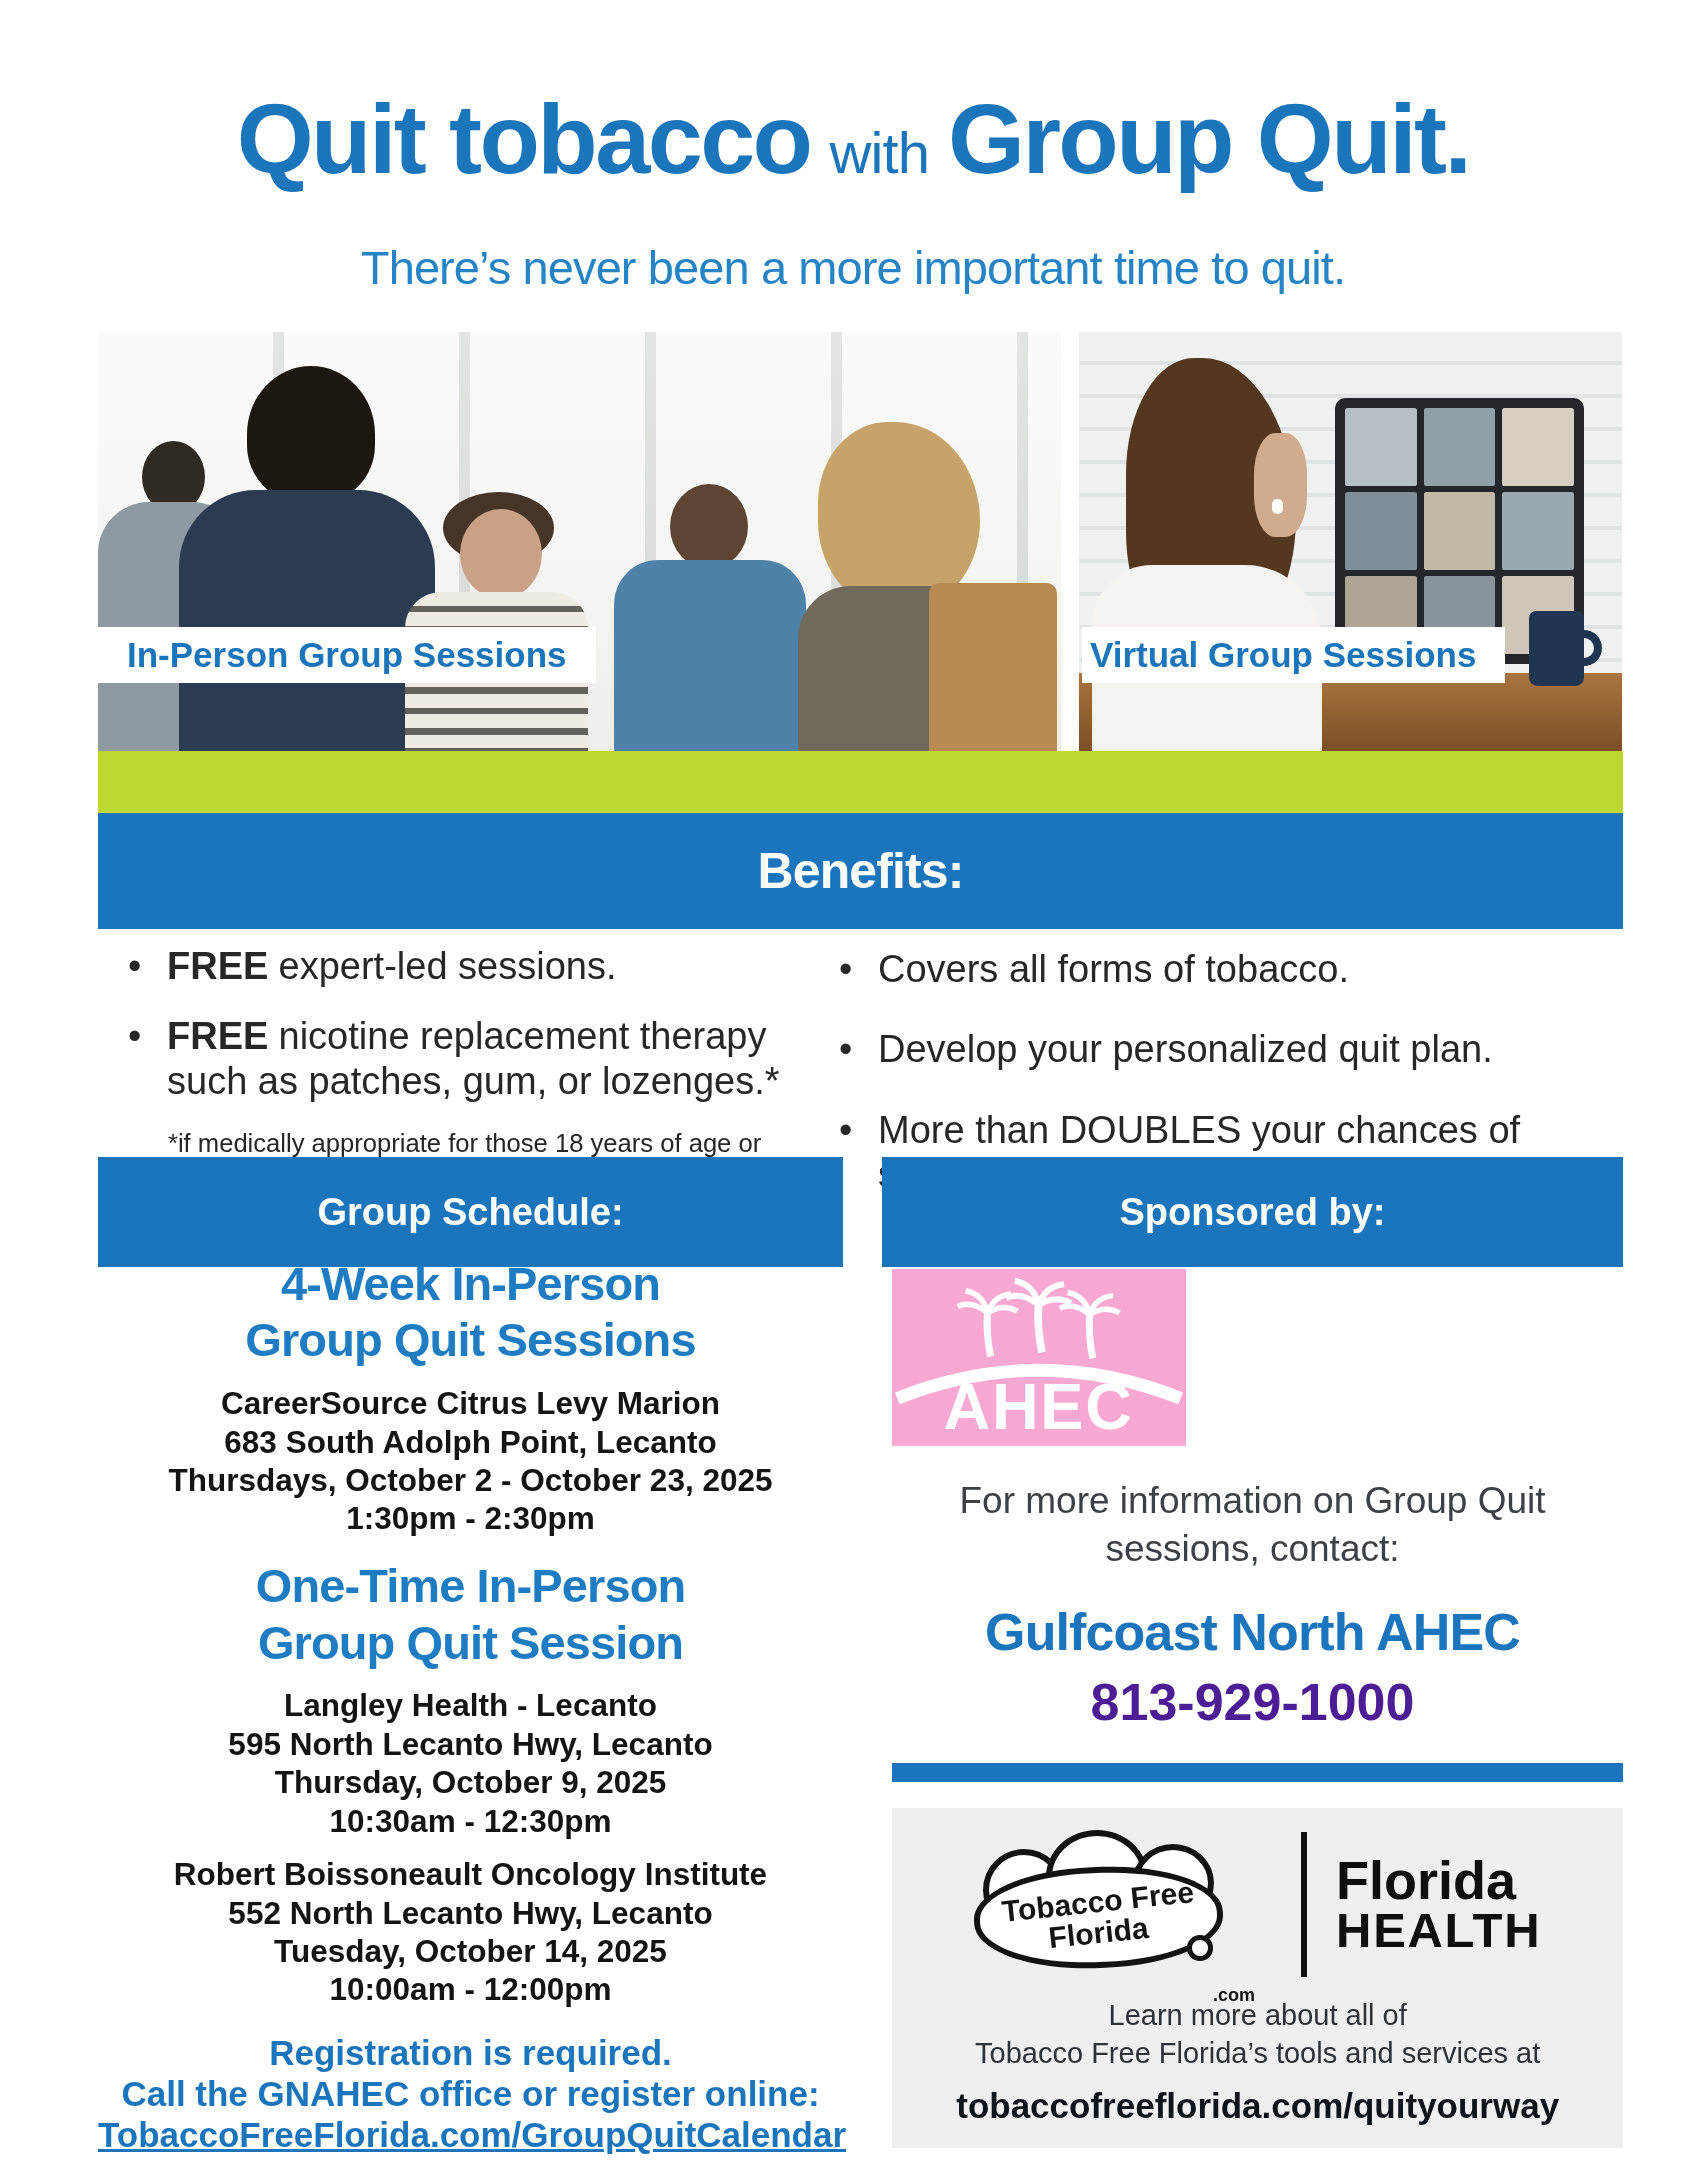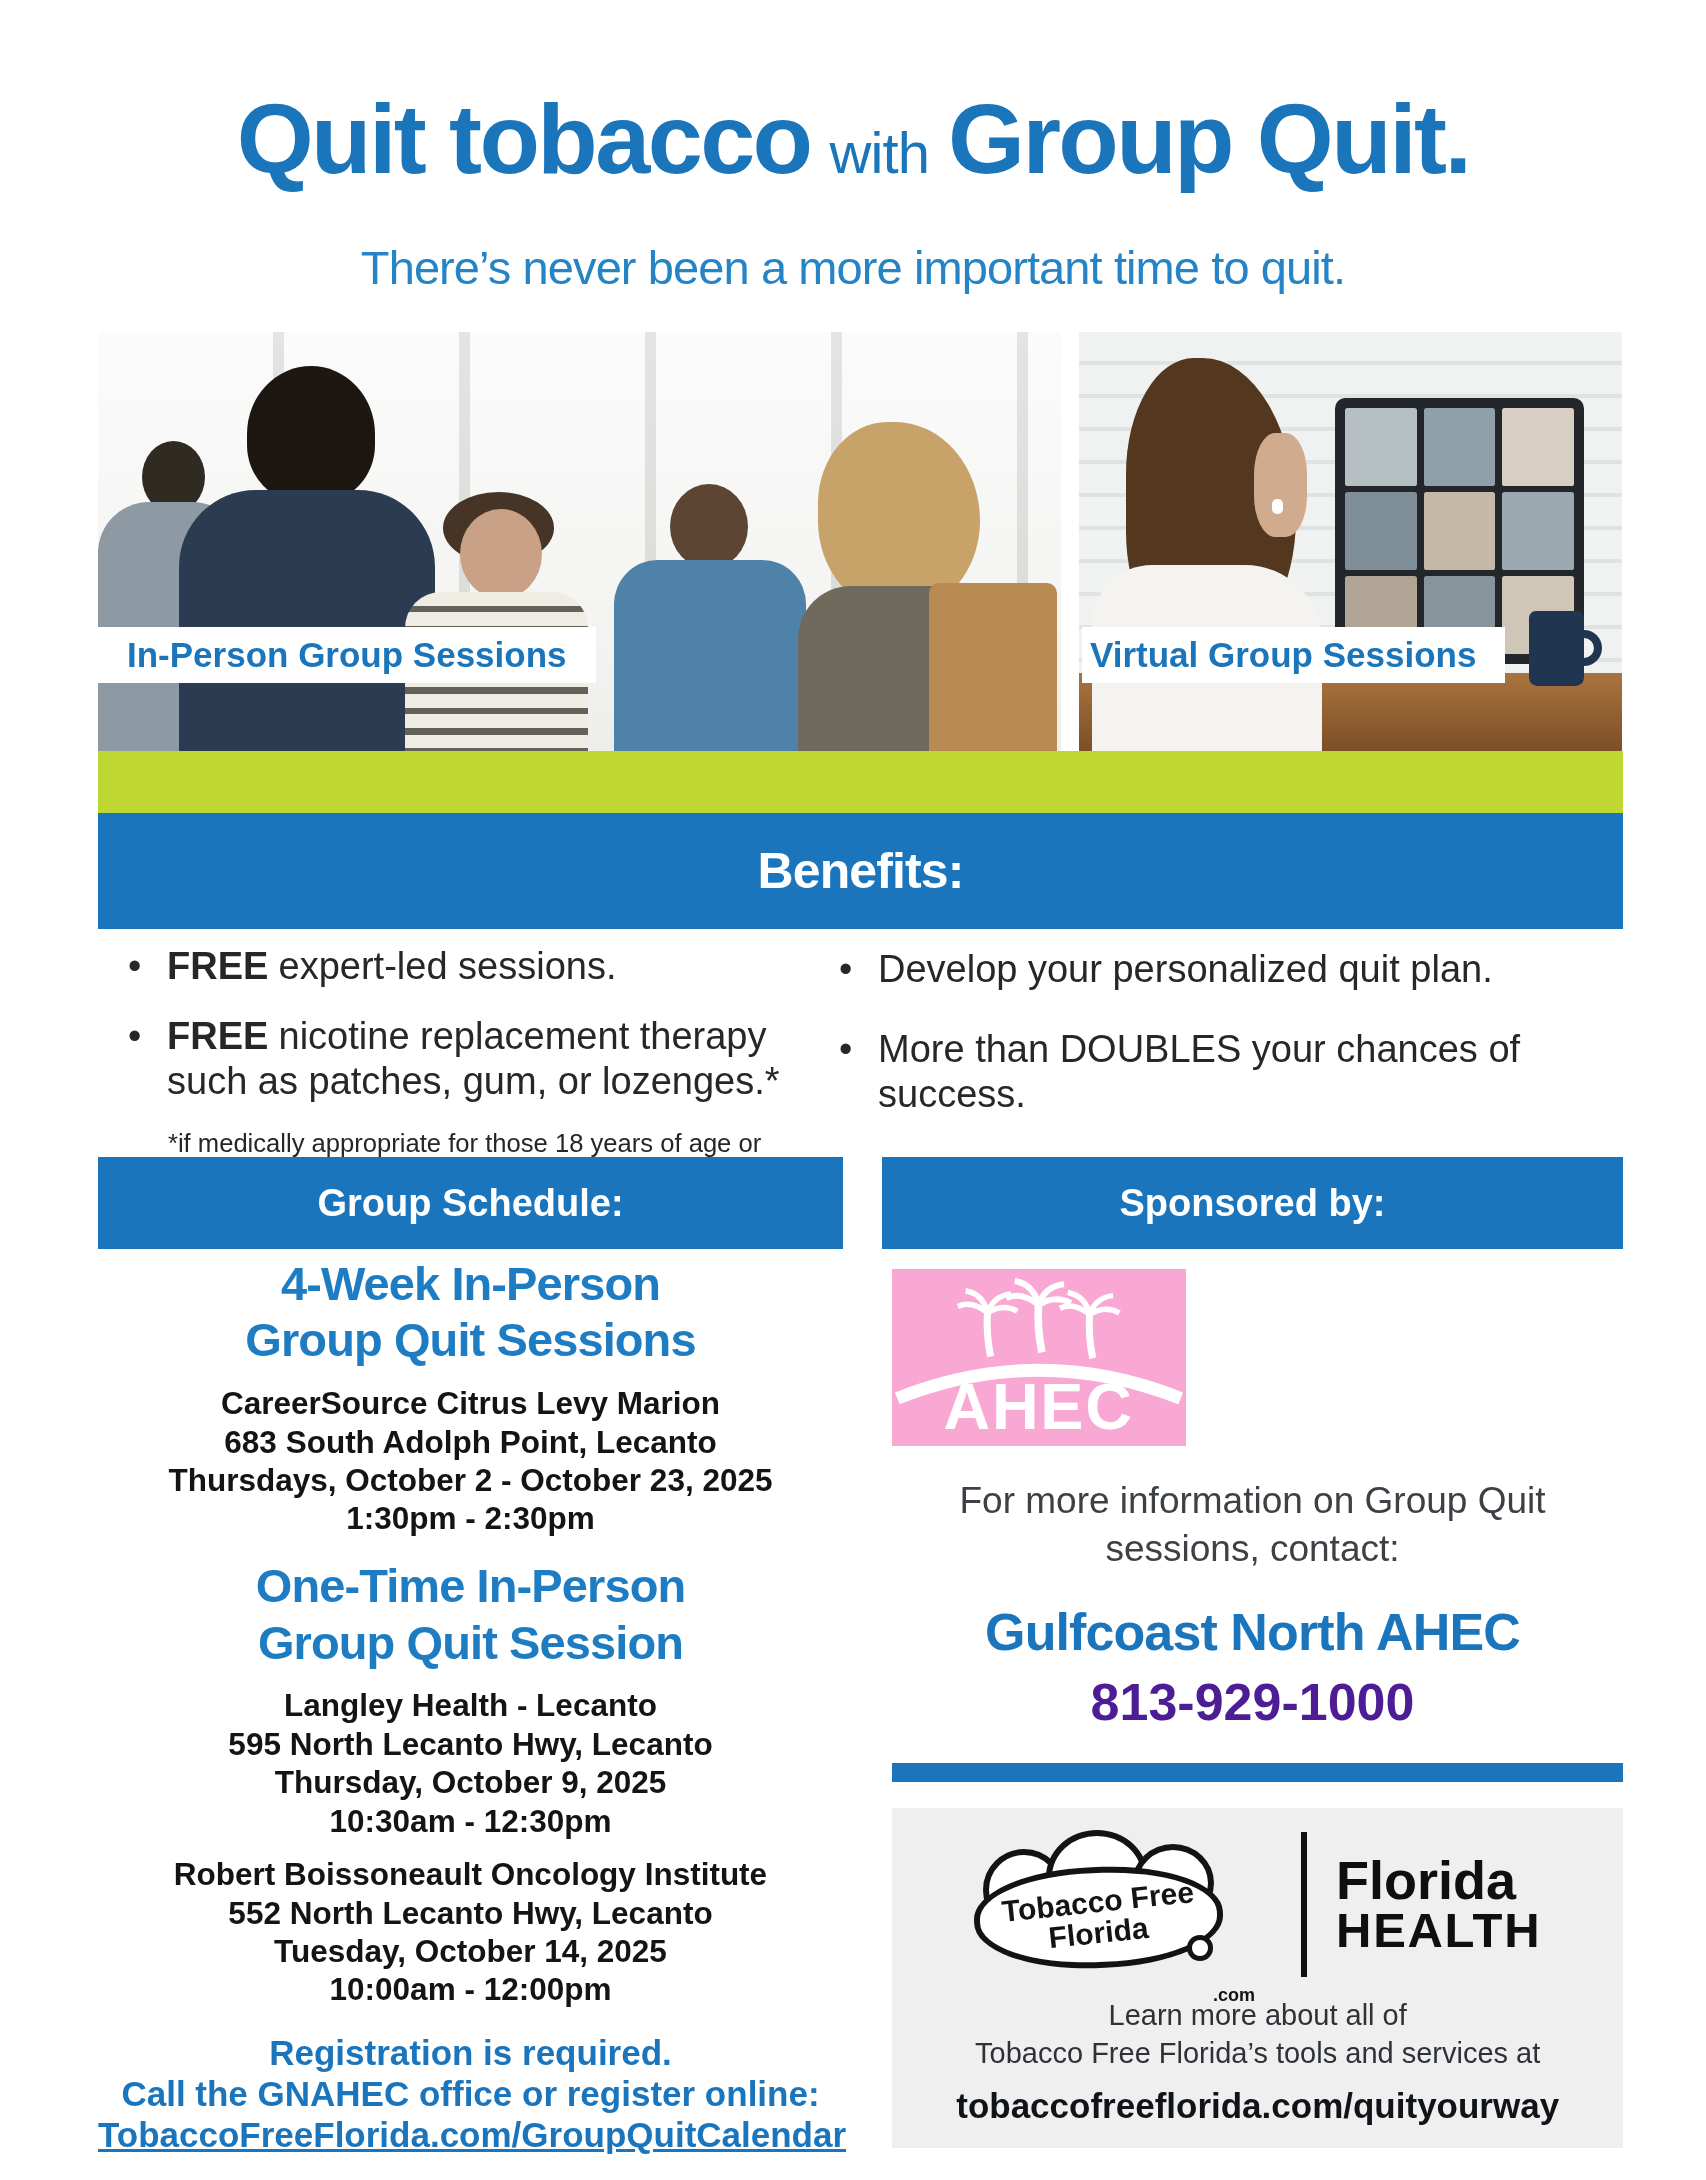--- a/index.html
+++ b/index.html
@@ -77,21 +77,21 @@
   .b-item { display:flex; font-size:38px; color:#272727; line-height:1.17; margin-bottom:25.6px; }
   .benefits-right .b-item { margin-bottom:36px; }
   .b-dot { width:39px; flex:0 0 39px; }
   .b-dot::before { content:"•"; }
   .b-strong { font-weight:800; }
   .b-rest { margin-left:10.2px; }
   .footnote { margin-top:12px; margin-left:25.6px; width:622px; text-align:center; font-size:25.6px; color:#262626; }
 
   
   .banner-small {
-    position:absolute; top:1157px; height:92px; background:#1b75bc;
+    position:absolute; top:1157px; height:110px; background:#1b75bc;
     display:flex; align-items:center; justify-content:center;
     color:#ffffff; font-size:38px; font-weight:800;
   }
   .banner-schedule  { left:98px;  width:745px; }
   .banner-sponsored { left:882px; width:741px; }
 
   
   .schedule-col { position:absolute; left:98px; top:1256px; width:745px; text-align:center; }
   .sched-h { color:#1e7cc2; font-size:47px; font-weight:800; line-height:1.2; letter-spacing:-0.9px; }
   .sched-h.mt { margin-top:20.4px; }
@@ -205,20 +205,24 @@
       <span class="b-text"><b class="b-strong">FREE</b><span class="b-rest">expert-led sessions.</span></span>
     </div>
     <div class="b-item">
       <span class="b-dot"></span>
       <span class="b-text"><b class="b-strong">FREE</b><span class="b-rest">nicotine replacement therapy such as patches, gum, or lozenges.*</span></span>
     </div>
     <div class="footnote">*if medically appropriate for those 18 years of age or older</div>
   </div>
 
   <div class="benefits-right">
+    <div class="b-item">
+      <span class="b-dot"></span>
+      <span class="b-text">Covers all forms of tobacco.</span>
+    </div>
     <div class="b-item">
       <span class="b-dot"></span>
       <span class="b-text">Develop your personalized quit plan.</span>
     </div>
     <div class="b-item">
       <span class="b-dot"></span>
       <span class="b-text">More than DOUBLES your chances of success.</span>
     </div>
   </div>
 

